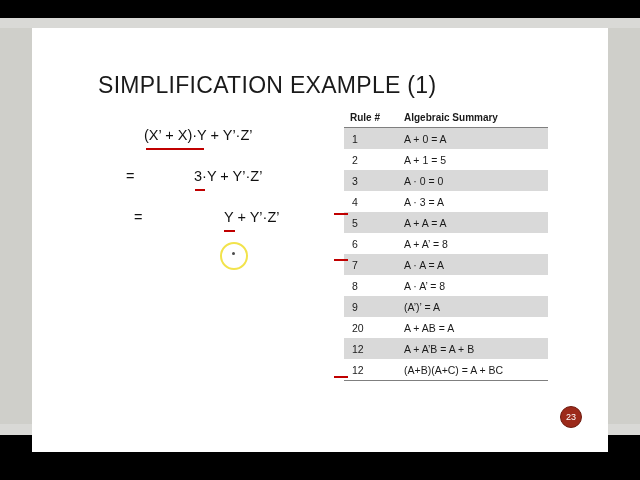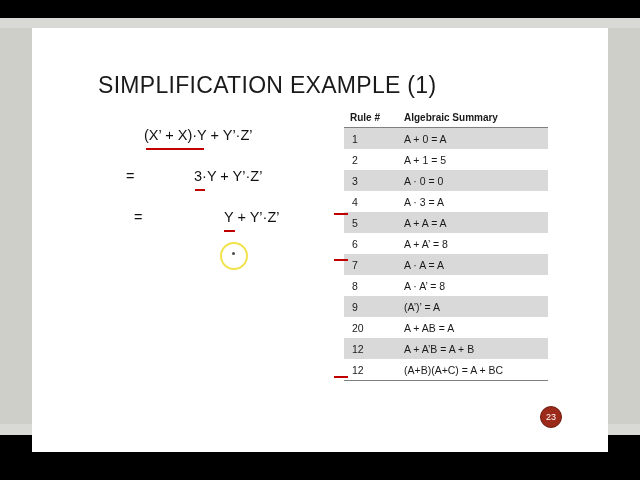--- a/index.html
+++ b/index.html
@@ -167,21 +167,21 @@
     position: absolute;
     left: 302px;
     width: 14px;
     height: 1.5px;
     background: #c00000;
   }
 
   
   #slide-badge {
     position: absolute;
-    left: 508px;
+    left: 528px;
     top: 378px;
     width: 22px;
     height: 22px;
     border-radius: 50%;
     background: #9c2a1a;
     color: #ffffff;
     font-size: 9px;
     display: flex;
     align-items: center;
     justify-content: center;

